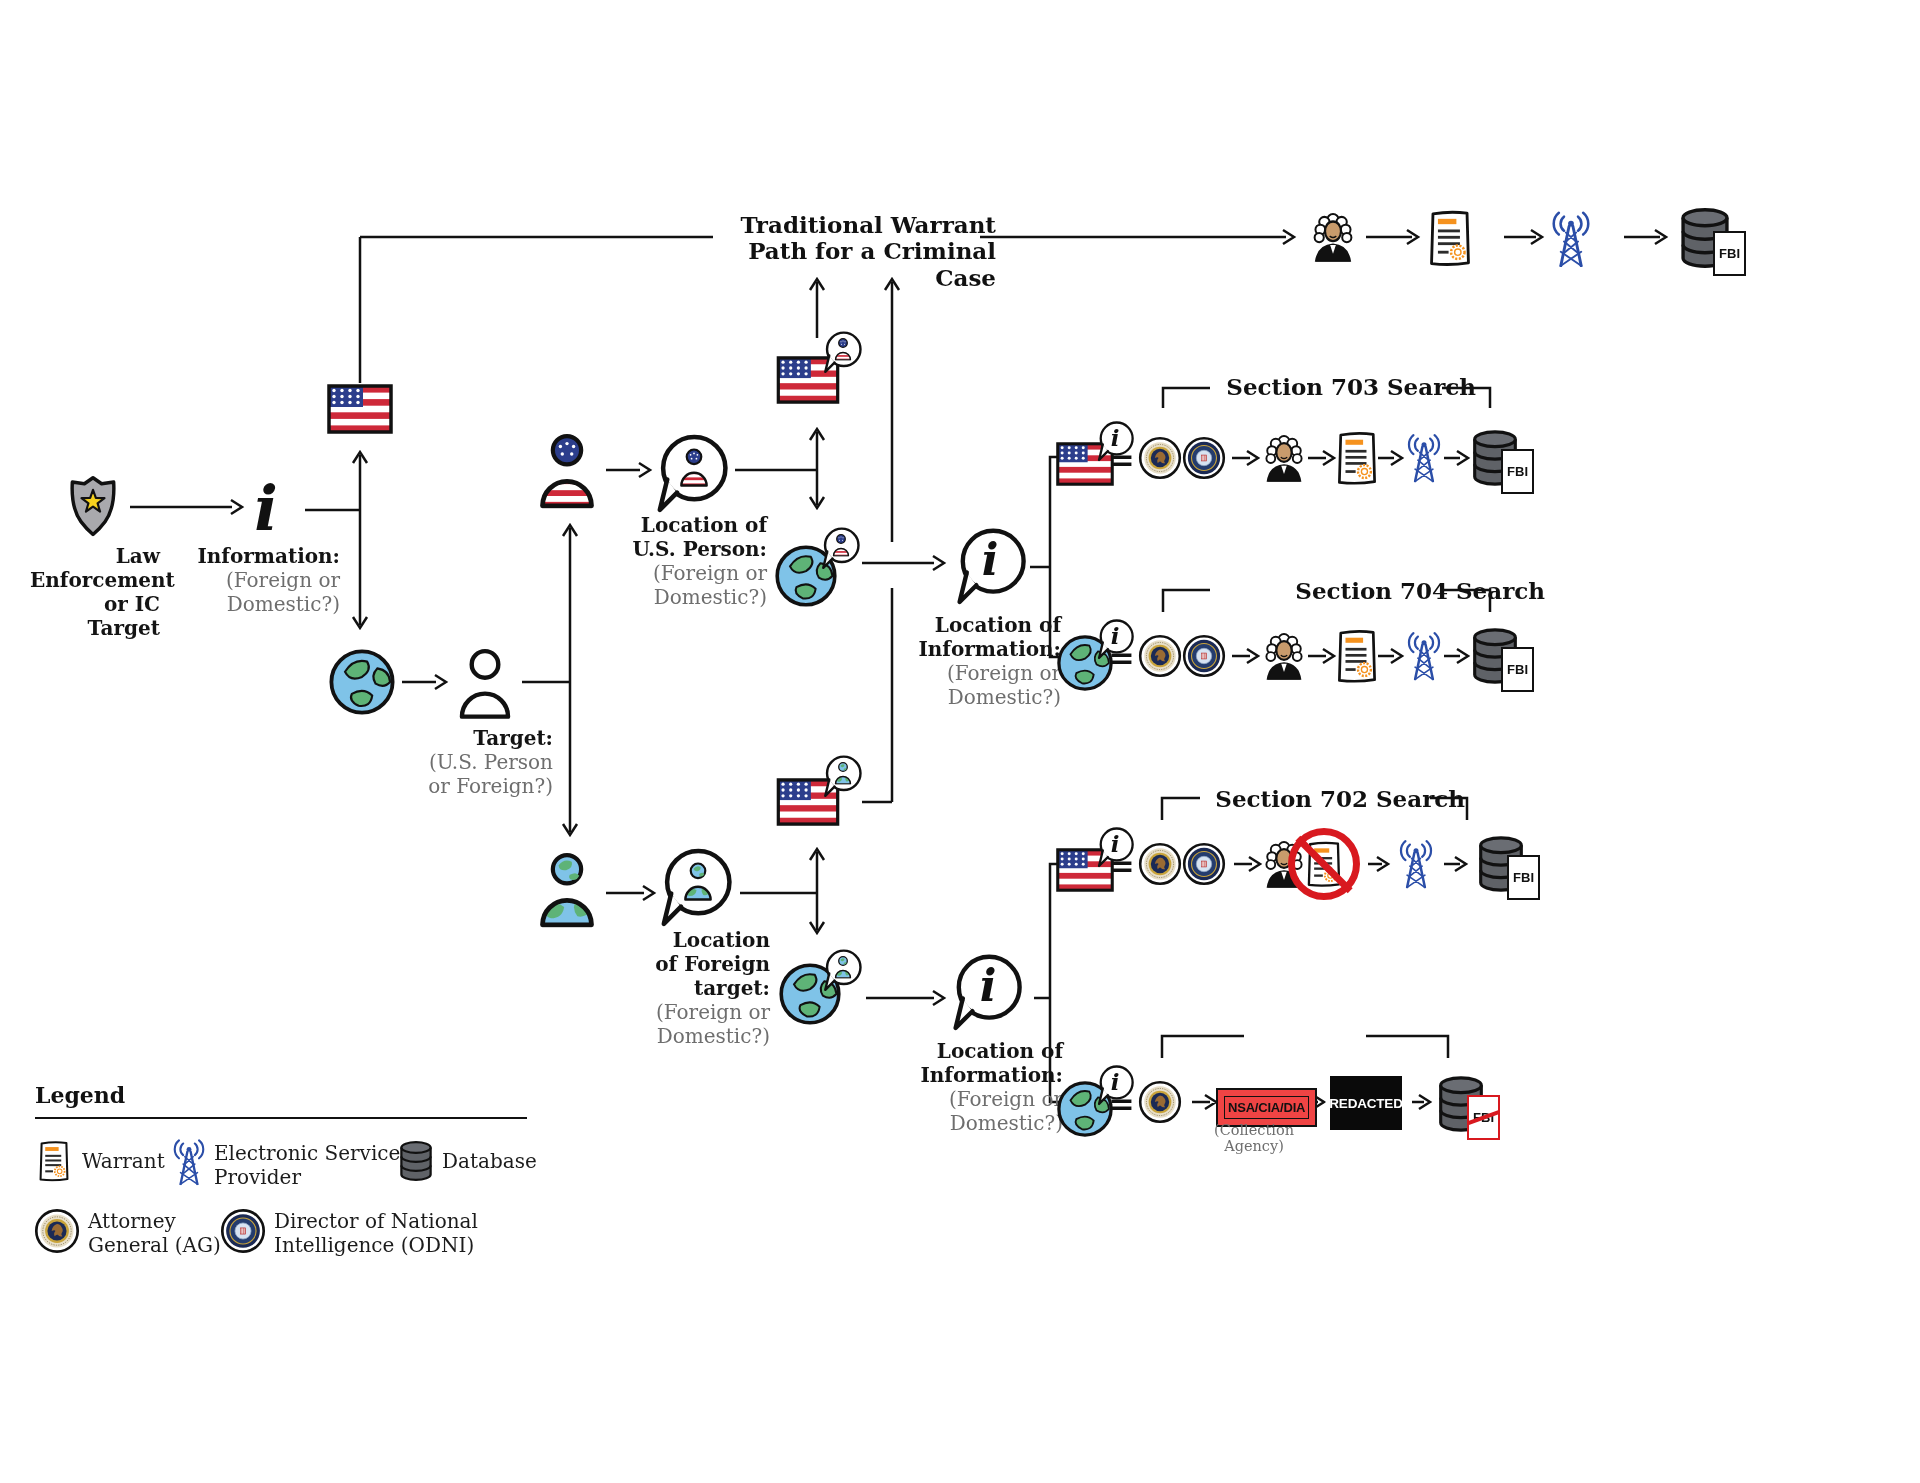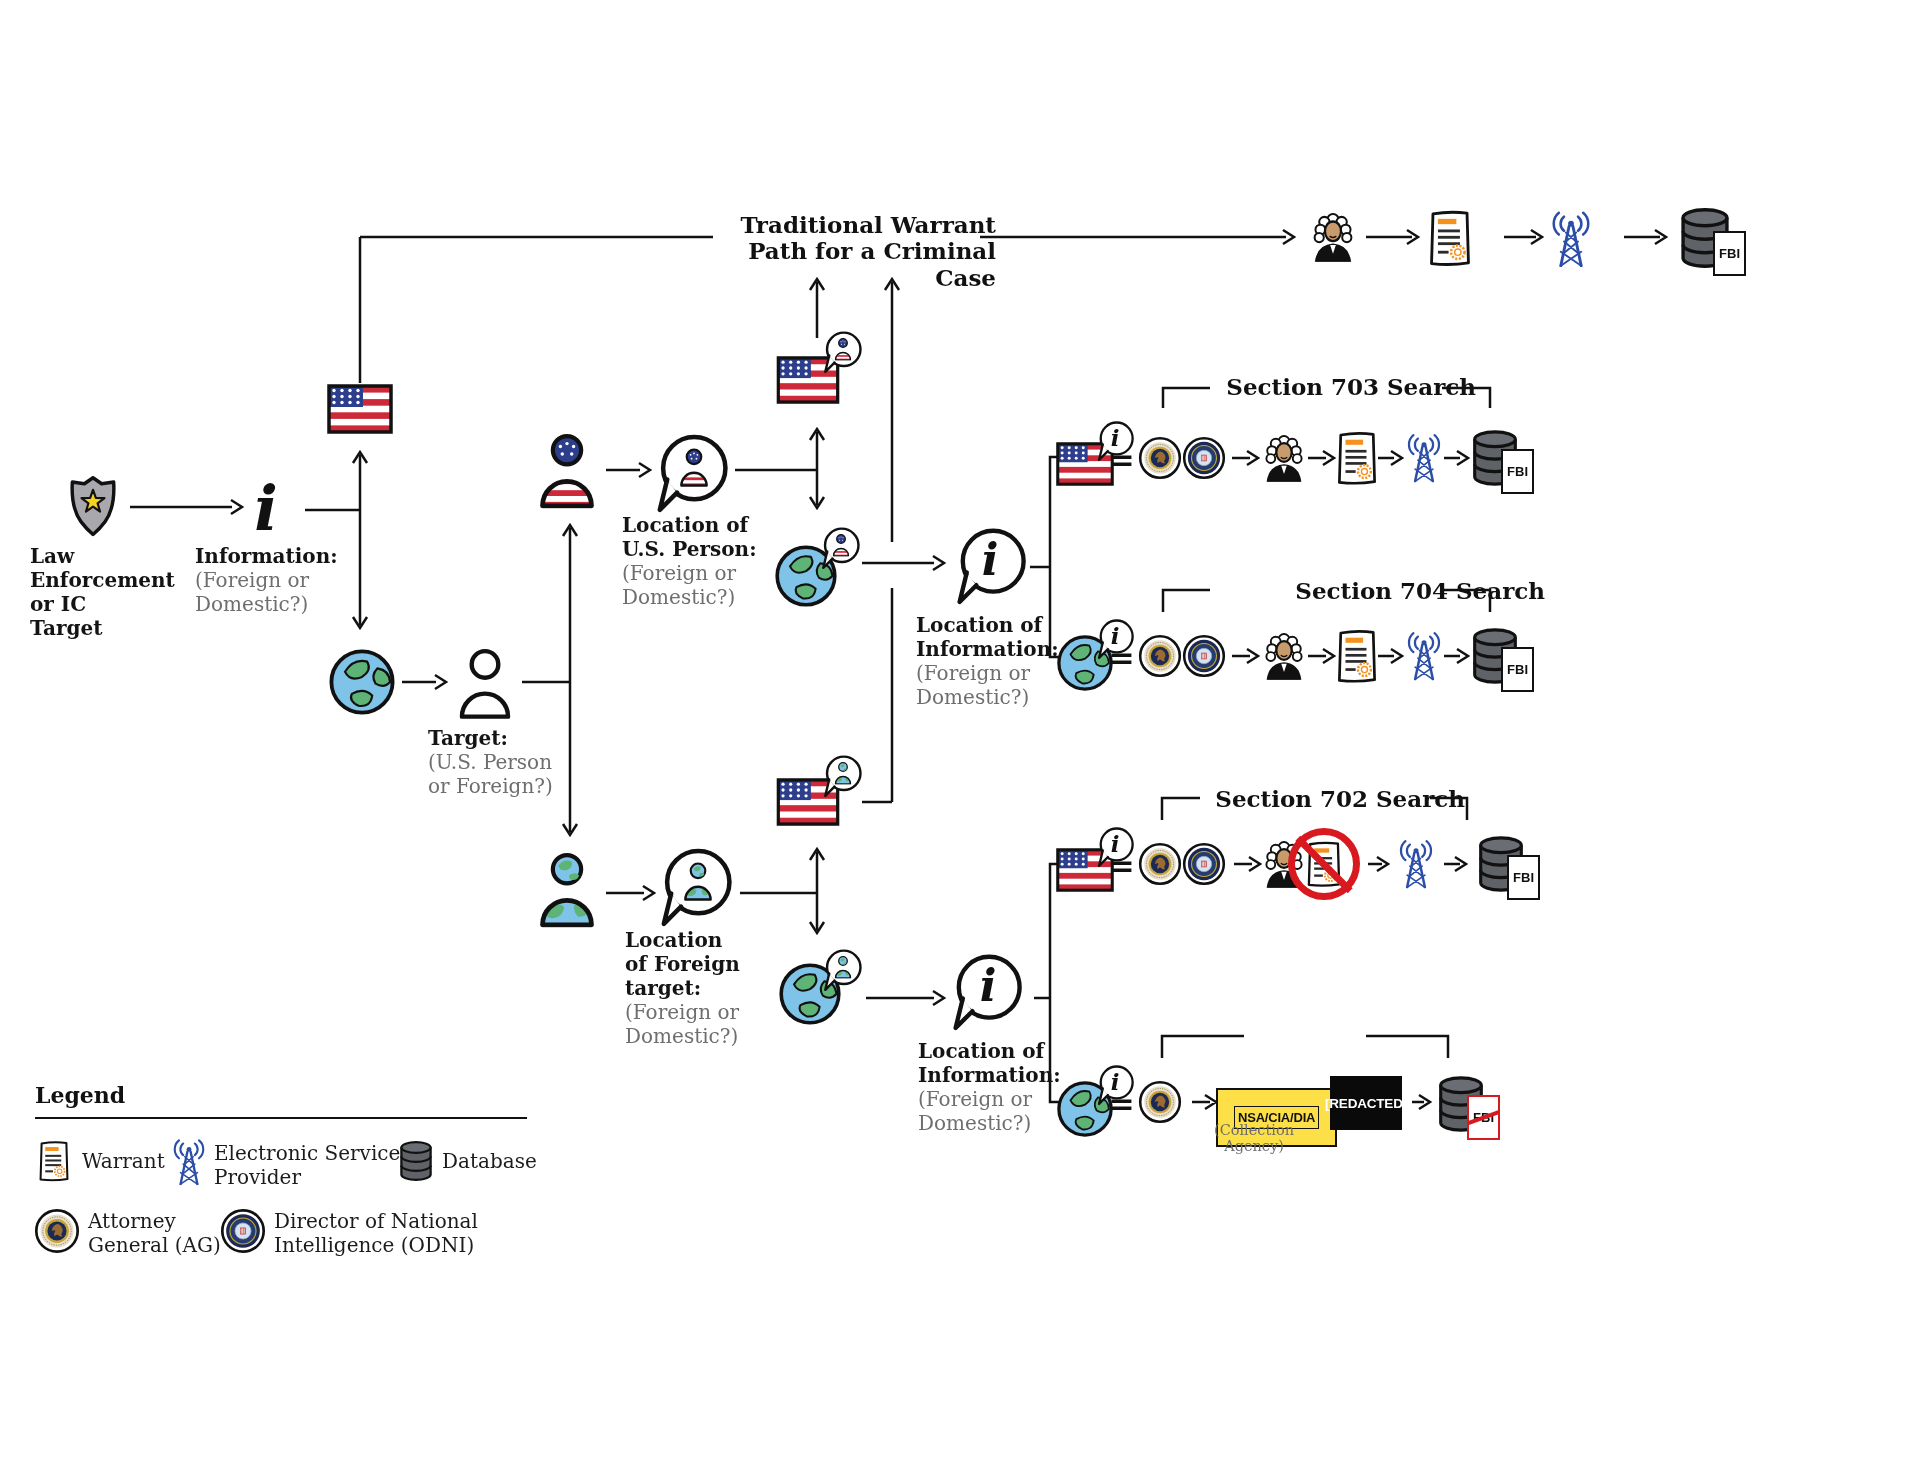--- a/index.html
+++ b/index.html
@@ -1,38 +1,38 @@
 <!DOCTYPE html>
 <html><head>
 <meta charset="utf-8">
 <style>
   html,body{margin:0;padding:0;background:#fff;}
   #canvas{position:relative;width:1920px;height:1483px;background:#fff;overflow:hidden;
           font-family:"DejaVu Serif",serif;}
   svg.ic{position:absolute;overflow:visible;}
-  .lbl{position:absolute;text-align:left;line-height:1.2;font-size:20px;}
+  .lbl{position:absolute;text-align:right;line-height:1.2;font-size:20px;}
   .lbl .b{font-weight:bold;color:#141414;}
   .lbl .g{color:#6E6E6E;}
   .hdr{position:absolute;text-align:right;font-weight:bold;color:#111;font-size:23px;line-height:1.15;}
   .iglyph{position:absolute;font-style:italic;font-weight:bold;color:#111;text-align:center;}
   .eq{position:absolute;font-weight:bold;font-size:32px;color:#111;}
   .combo{position:absolute;}
   .combo svg{position:absolute;overflow:visible;}
   .bub-i{position:absolute;font-style:italic;font-weight:bold;color:#111;text-align:center;width:100%;}
   .dbwrap{position:absolute;}
   .fbi-tag{position:absolute;right:-14px;bottom:-2px;background:#fff;border:2.5px solid #111;
            font:bold 13px "Liberation Sans",sans-serif;padding:13px 4px;color:#111;z-index:3;}
   .fbi-tag.red{border-color:#D8191F;overflow:hidden;}
   .fbi-slash{position:absolute;left:-4px;top:46%;width:120%;height:3.5px;background:#D8191F;
              transform:rotate(-20deg);}
   .nosign{position:absolute;}
   .nosign .ring{position:absolute;left:0;top:0;right:0;bottom:0;border:7px solid #D8191F;border-radius:50%;z-index:2;}
   .nosign .bar{position:absolute;left:-1px;top:33px;width:74px;height:7px;background:#D8191F;
                transform:rotate(45deg);z-index:2;}
-  .nsa-box{position:absolute;border:2.5px solid #111;background:#fde047;padding:16px;}
+  .nsa-box{position:absolute;border:2.5px solid #111;background:#ef4444;padding:6px;}
   .nsa-in{border:1.5px solid #111;font:bold 13px "Liberation Sans",sans-serif;color:#111;
           text-align:center;padding:3px 3px;letter-spacing:-0.2px;}
   .caption{position:absolute;color:#6E6E6E;font-size:14.5px;text-align:center;}
   .redacted{position:absolute;background:#0a0a0a;color:#fff;display:flex;align-items:center;
             justify-content:center;font:bold 13.5px "Liberation Sans",sans-serif;letter-spacing:-0.2px;}
   .legend-title{position:absolute;font-weight:bold;font-size:22px;color:#111;}
   .legend-rule{position:absolute;height:0;border-top:2.5px solid #111;}
   .legend-txt{position:absolute;font-size:20px;color:#1c1c1c;line-height:1.18;}
 </style>
 </head>

